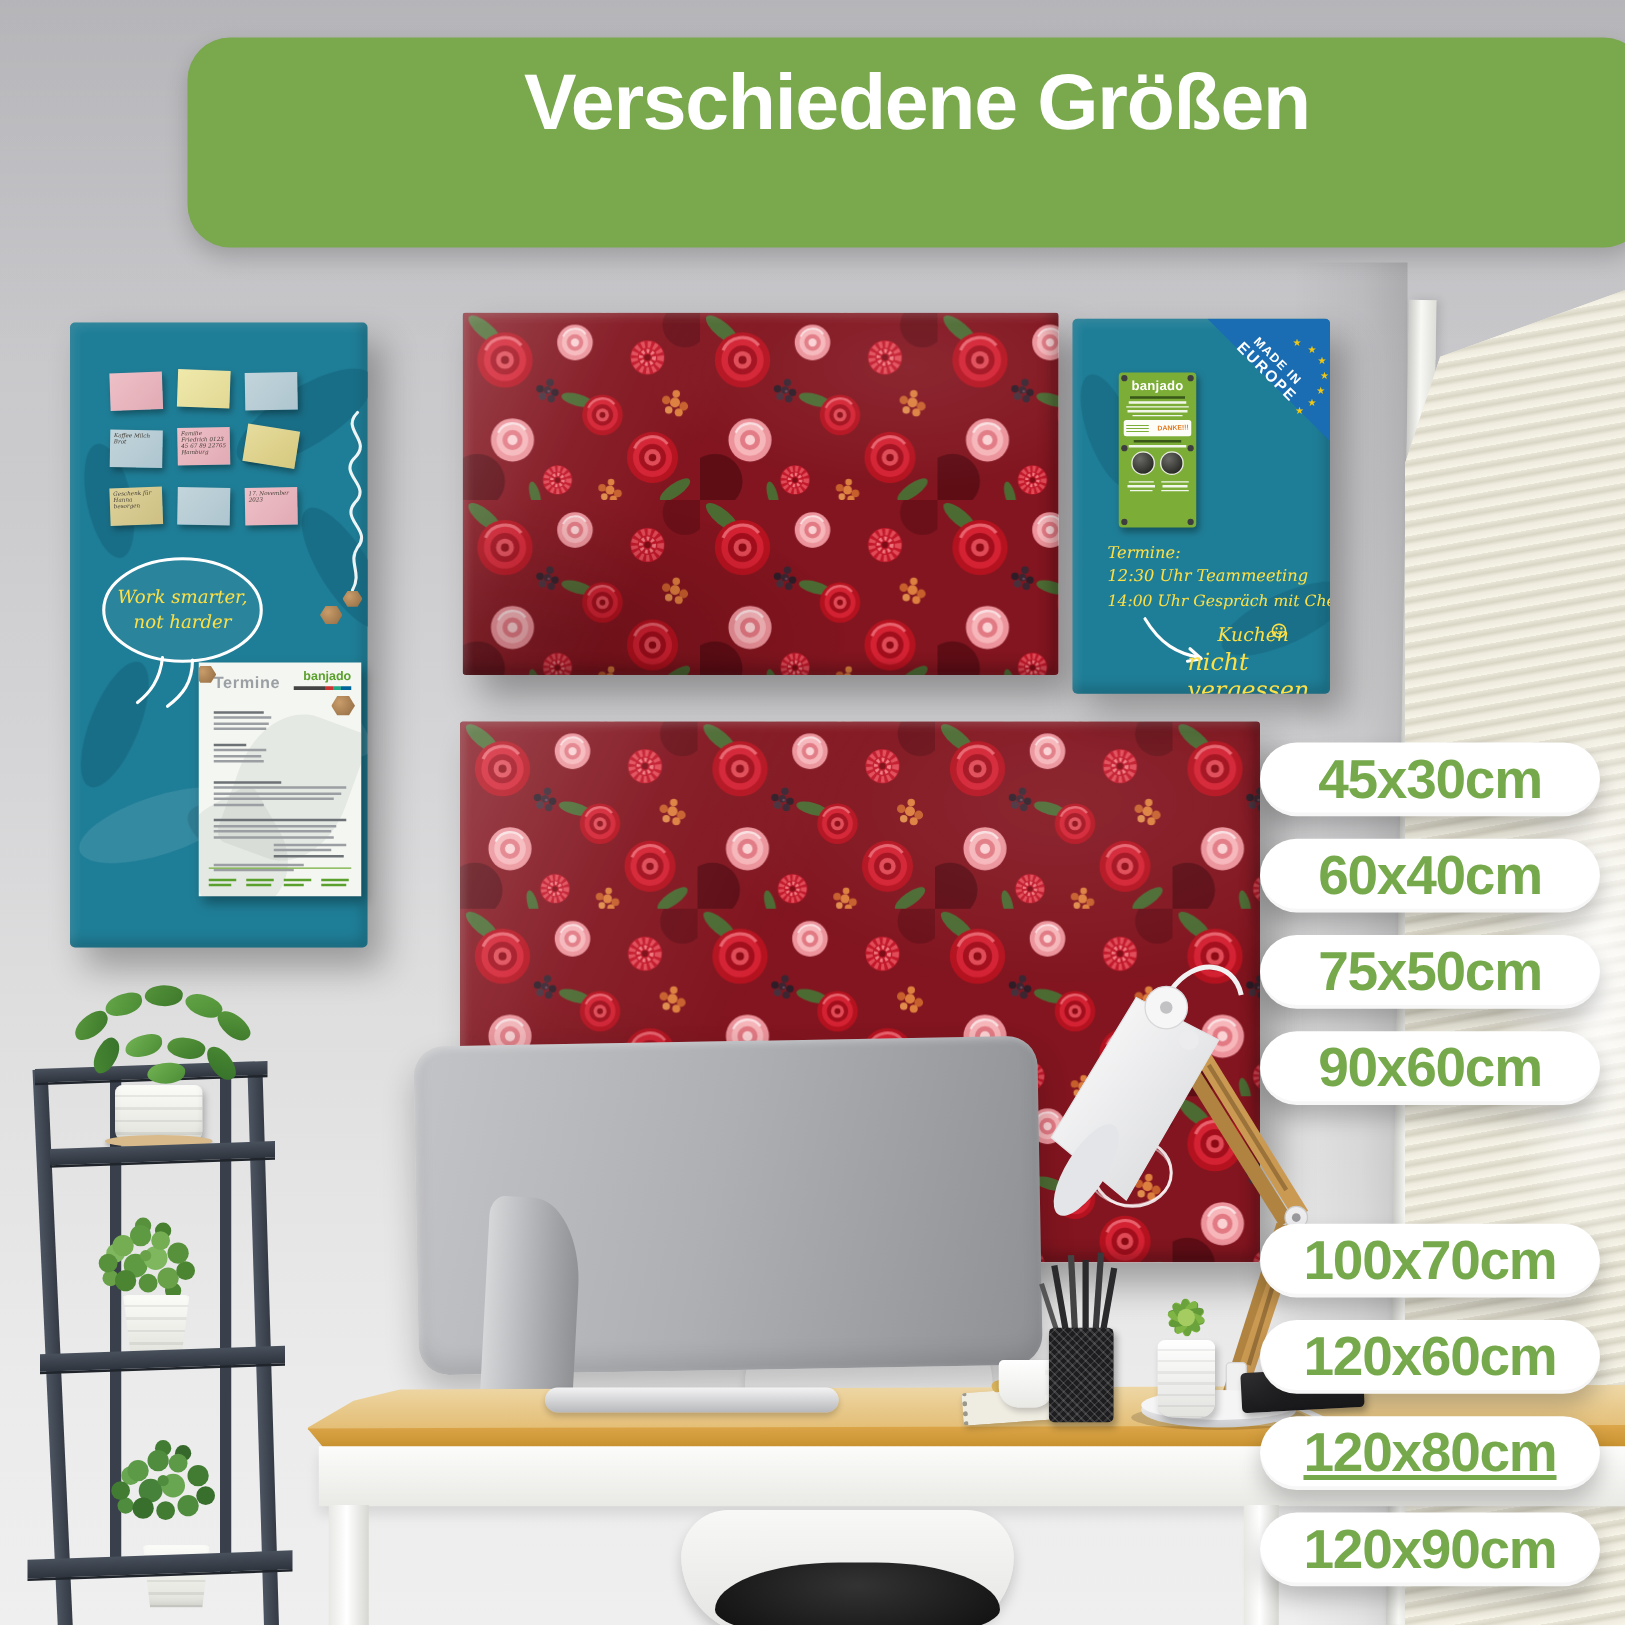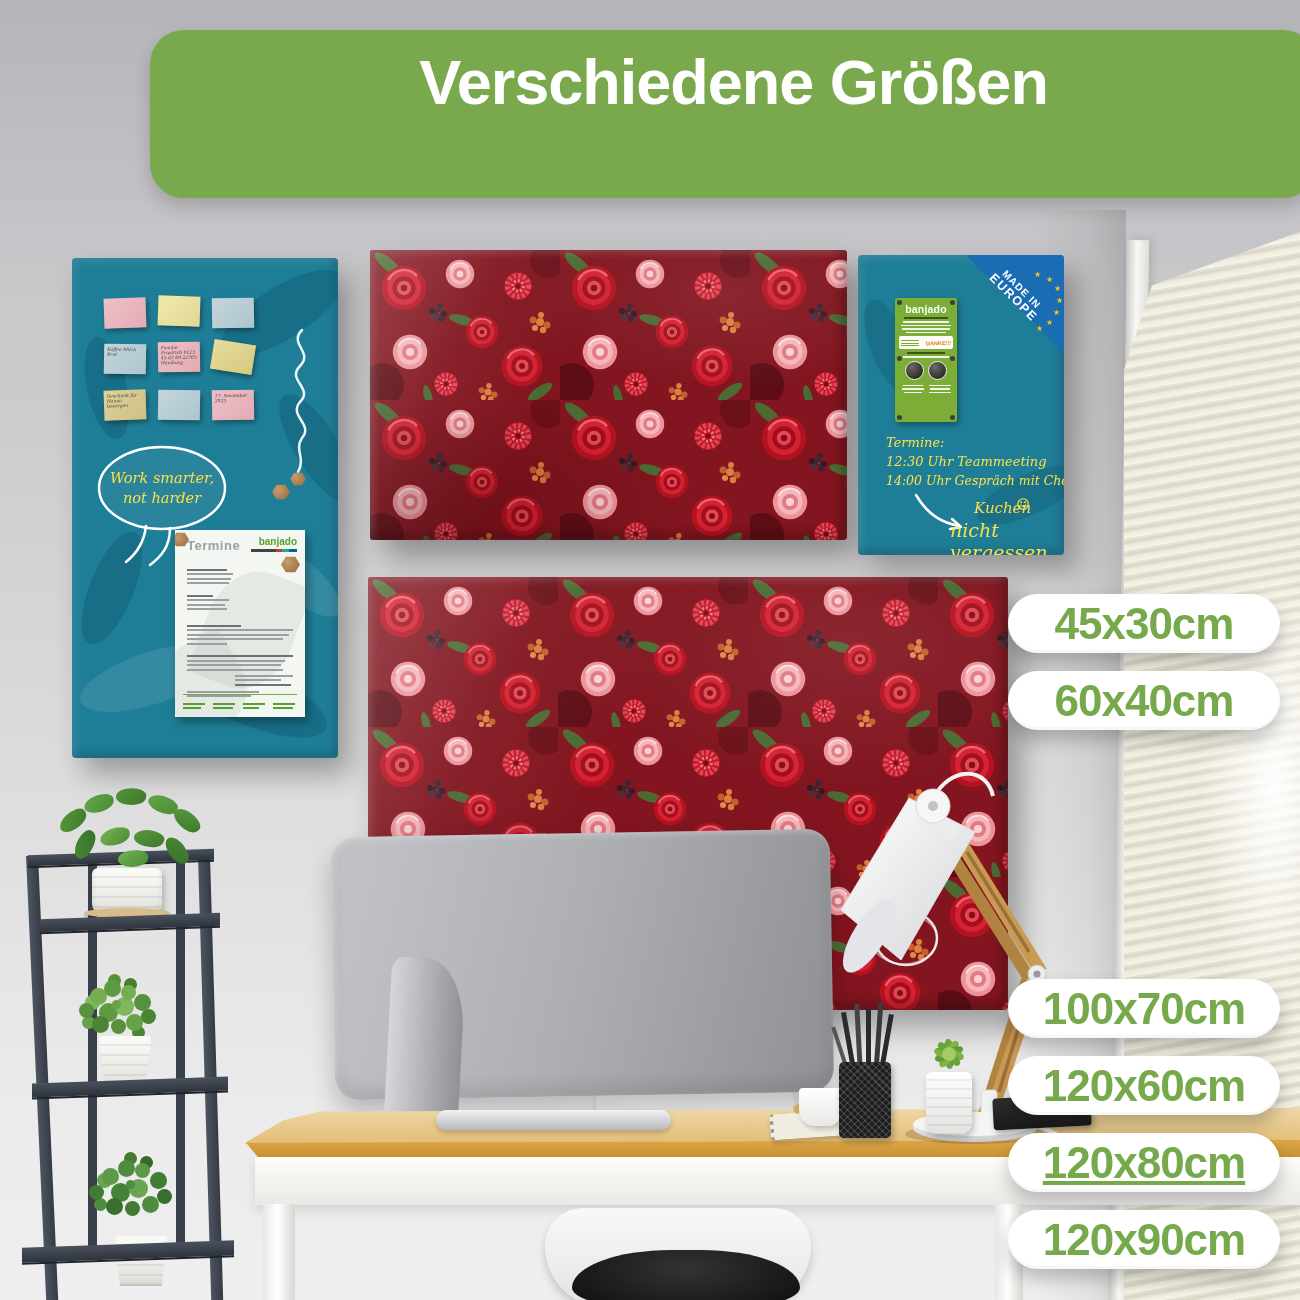--- a/index.html
+++ b/index.html
@@ -21,21 +21,21 @@
 
   
   .banner{position:absolute;left:150px;top:30px;width:1167px;height:168px;background:#79a84d;border-radius:34px;
     box-shadow:0 8px 18px rgba(0,0,0,.18);text-align:center;color:#fff;z-index:60;}
   .banner-title{margin-top:16px;font-size:63px;font-weight:700;letter-spacing:-1px;}
   .banner-sub{margin-top:6px;font-size:43px;font-weight:600;letter-spacing:-1px;}
 
   
   .board-teal{position:absolute;background:#1f7e97;border-radius:4px;
     box-shadow:12px 16px 28px rgba(0,0,0,.30), inset -4px -5px 10px rgba(0,0,0,.18), inset 3px 3px 8px rgba(255,255,255,.12);}
-  .board-left{left:72px;top:258px;width:266px;height:500px;}
+  .board-left{left:56px;top:258px;width:238px;height:500px;}
   .board-right{left:858px;top:255px;width:206px;height:300px;overflow:hidden;}
   .leaves{position:absolute;inset:0;width:100%;height:100%;}
 
   
   .note{position:absolute;width:42px;height:30px;box-shadow:2px 3px 5px rgba(0,0,0,.35);}
   .note-pink{background:linear-gradient(135deg,#eec0c7,#e2aab4);}
   .note-yellow{background:linear-gradient(135deg,#efe9ab,#e2d894);}
   .note-blue{background:linear-gradient(135deg,#c3d5dc,#aec5cf);}
   .note-text{font-size:4.5px;line-height:5px;color:#433d35;font-family:"DejaVu Serif",serif;font-style:italic;padding:3px 3px;display:block;}
 
@@ -537,20 +537,26 @@
     </g>
   </svg>
   <div class="succ-pot"></div>
 
   <div class="pill" style="top:594px;">
       <span>45x30cm</span>
     </div>
   <div class="pill" style="top:671px;">
       <span>60x40cm</span>
     </div>
+  <div class="pill" style="top:748px;">
+      <span>75x50cm</span>
+    </div>
+  <div class="pill" style="top:825px;">
+      <span>90x60cm</span>
+    </div>
   <div class="pill" style="top:979px;">
       <span>100x70cm</span>
     </div>
   <div class="pill" style="top:1056px;">
       <span>120x60cm</span>
     </div>
   <div class="pill" style="top:1133px;text-decoration:underline;">
       <span>120x80cm</span>
     </div>
   <div class="pill" style="top:1210px;">

